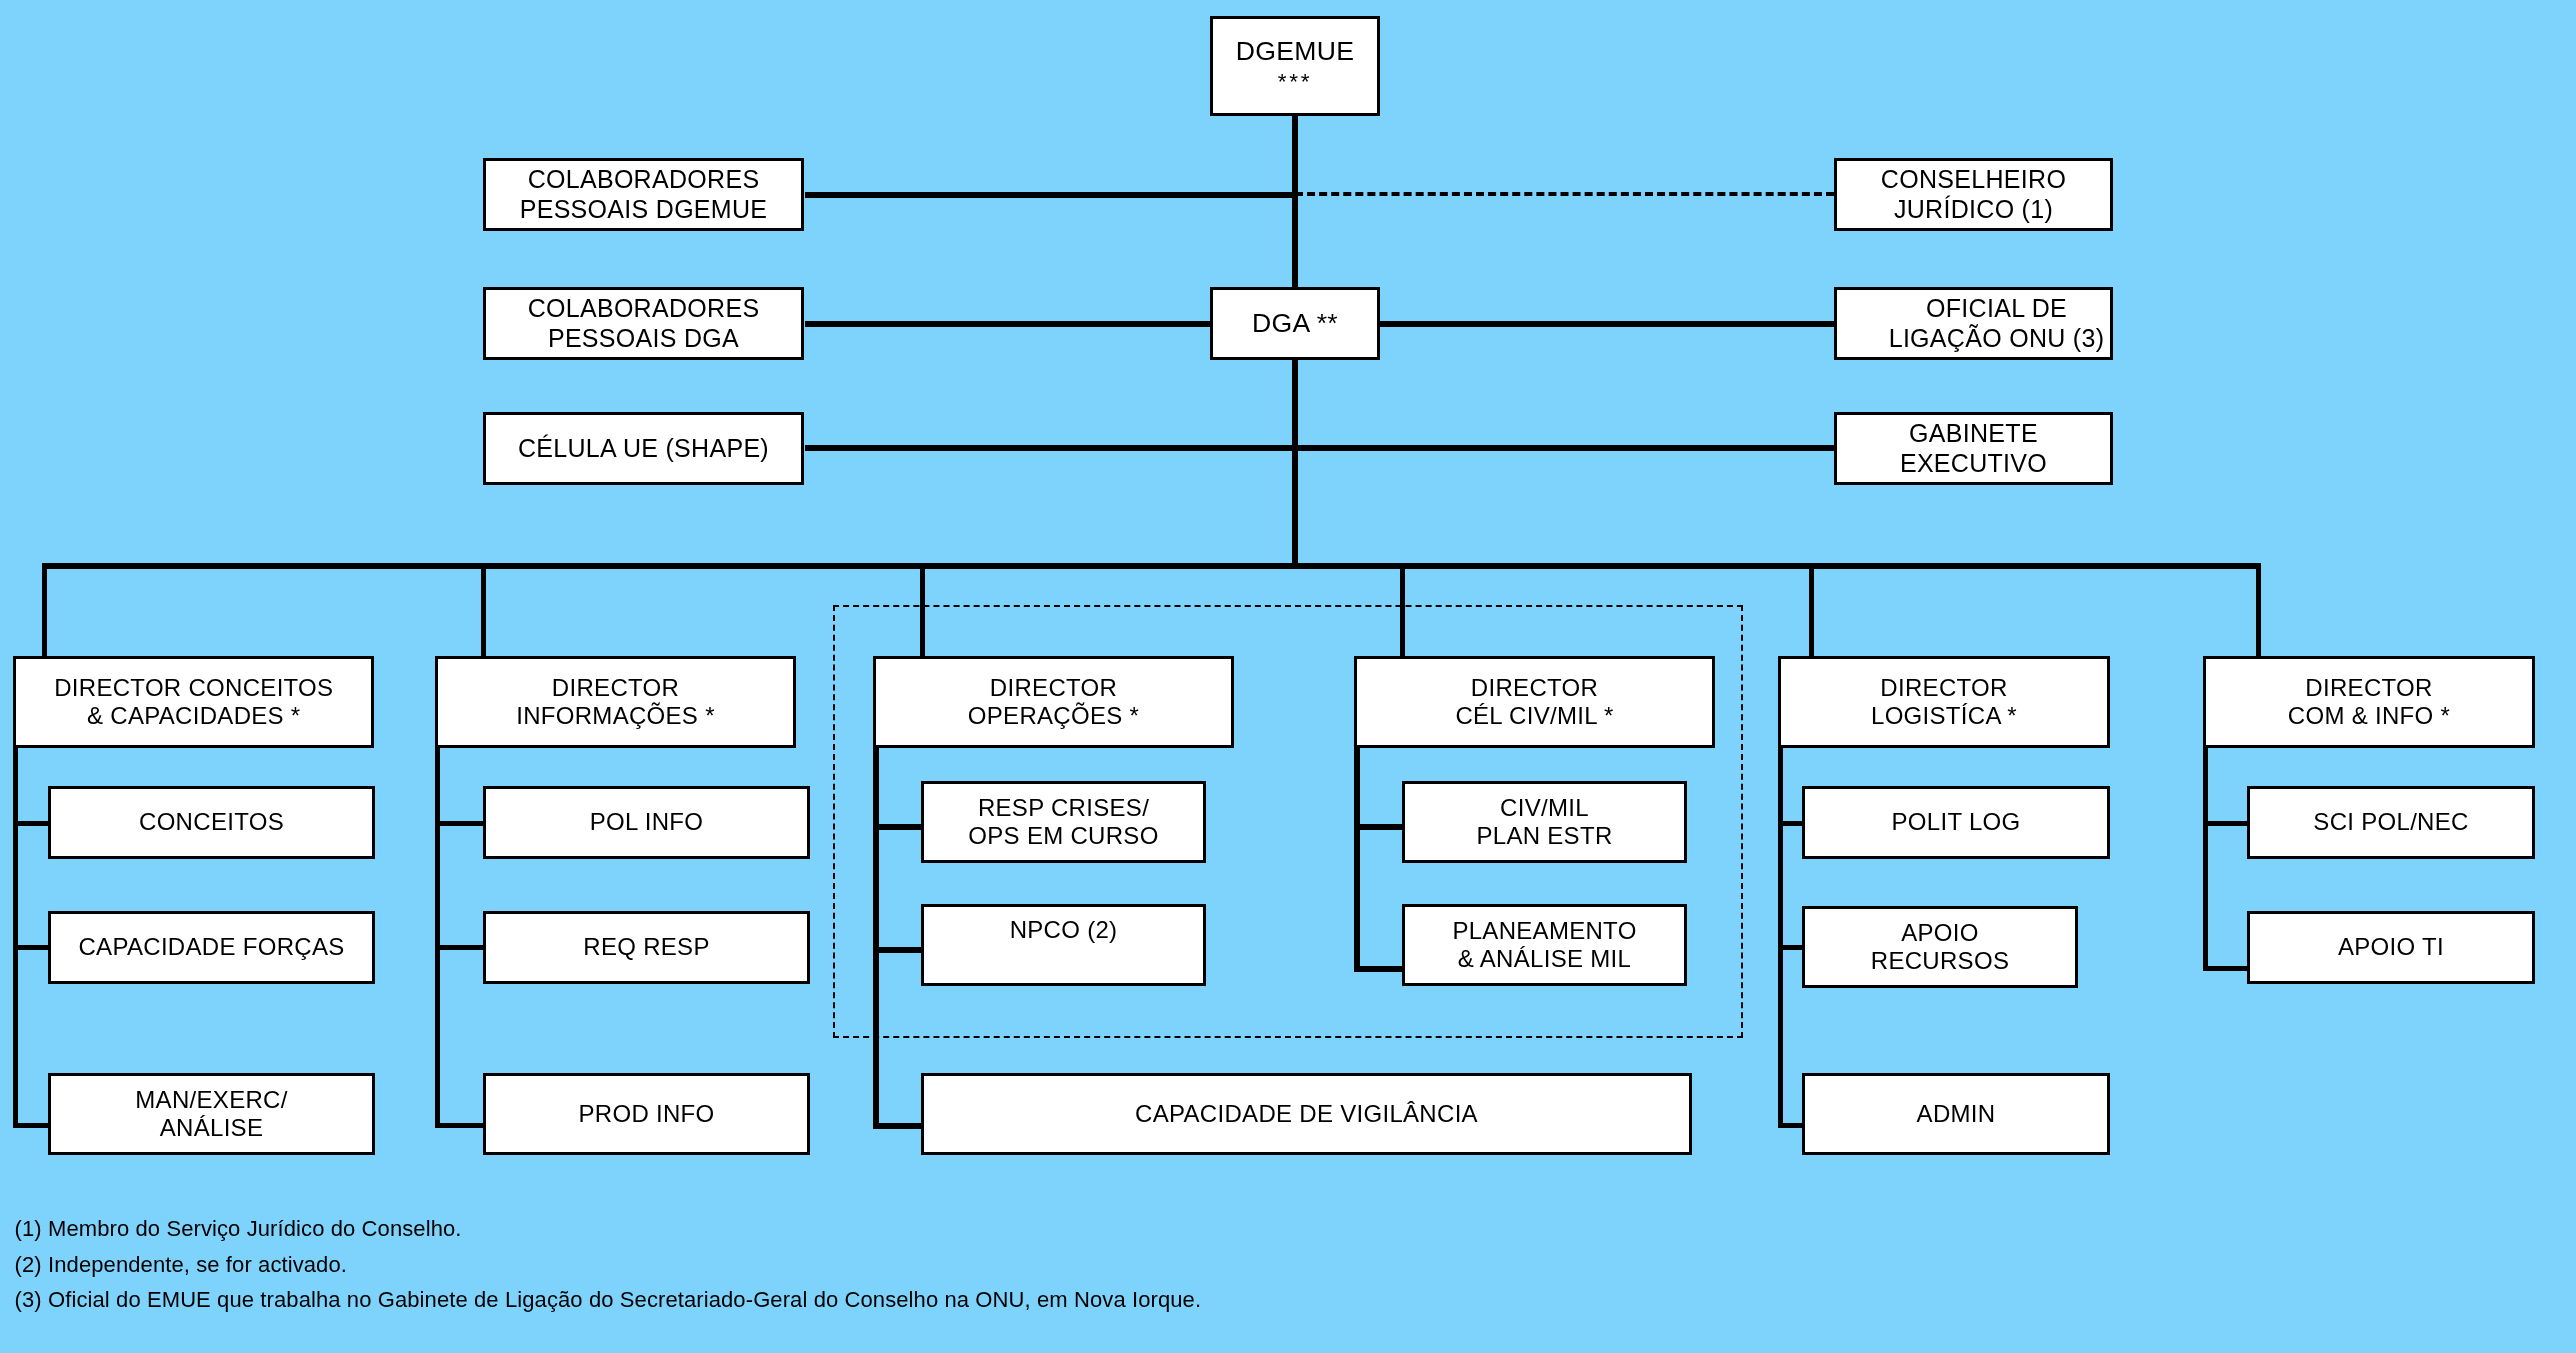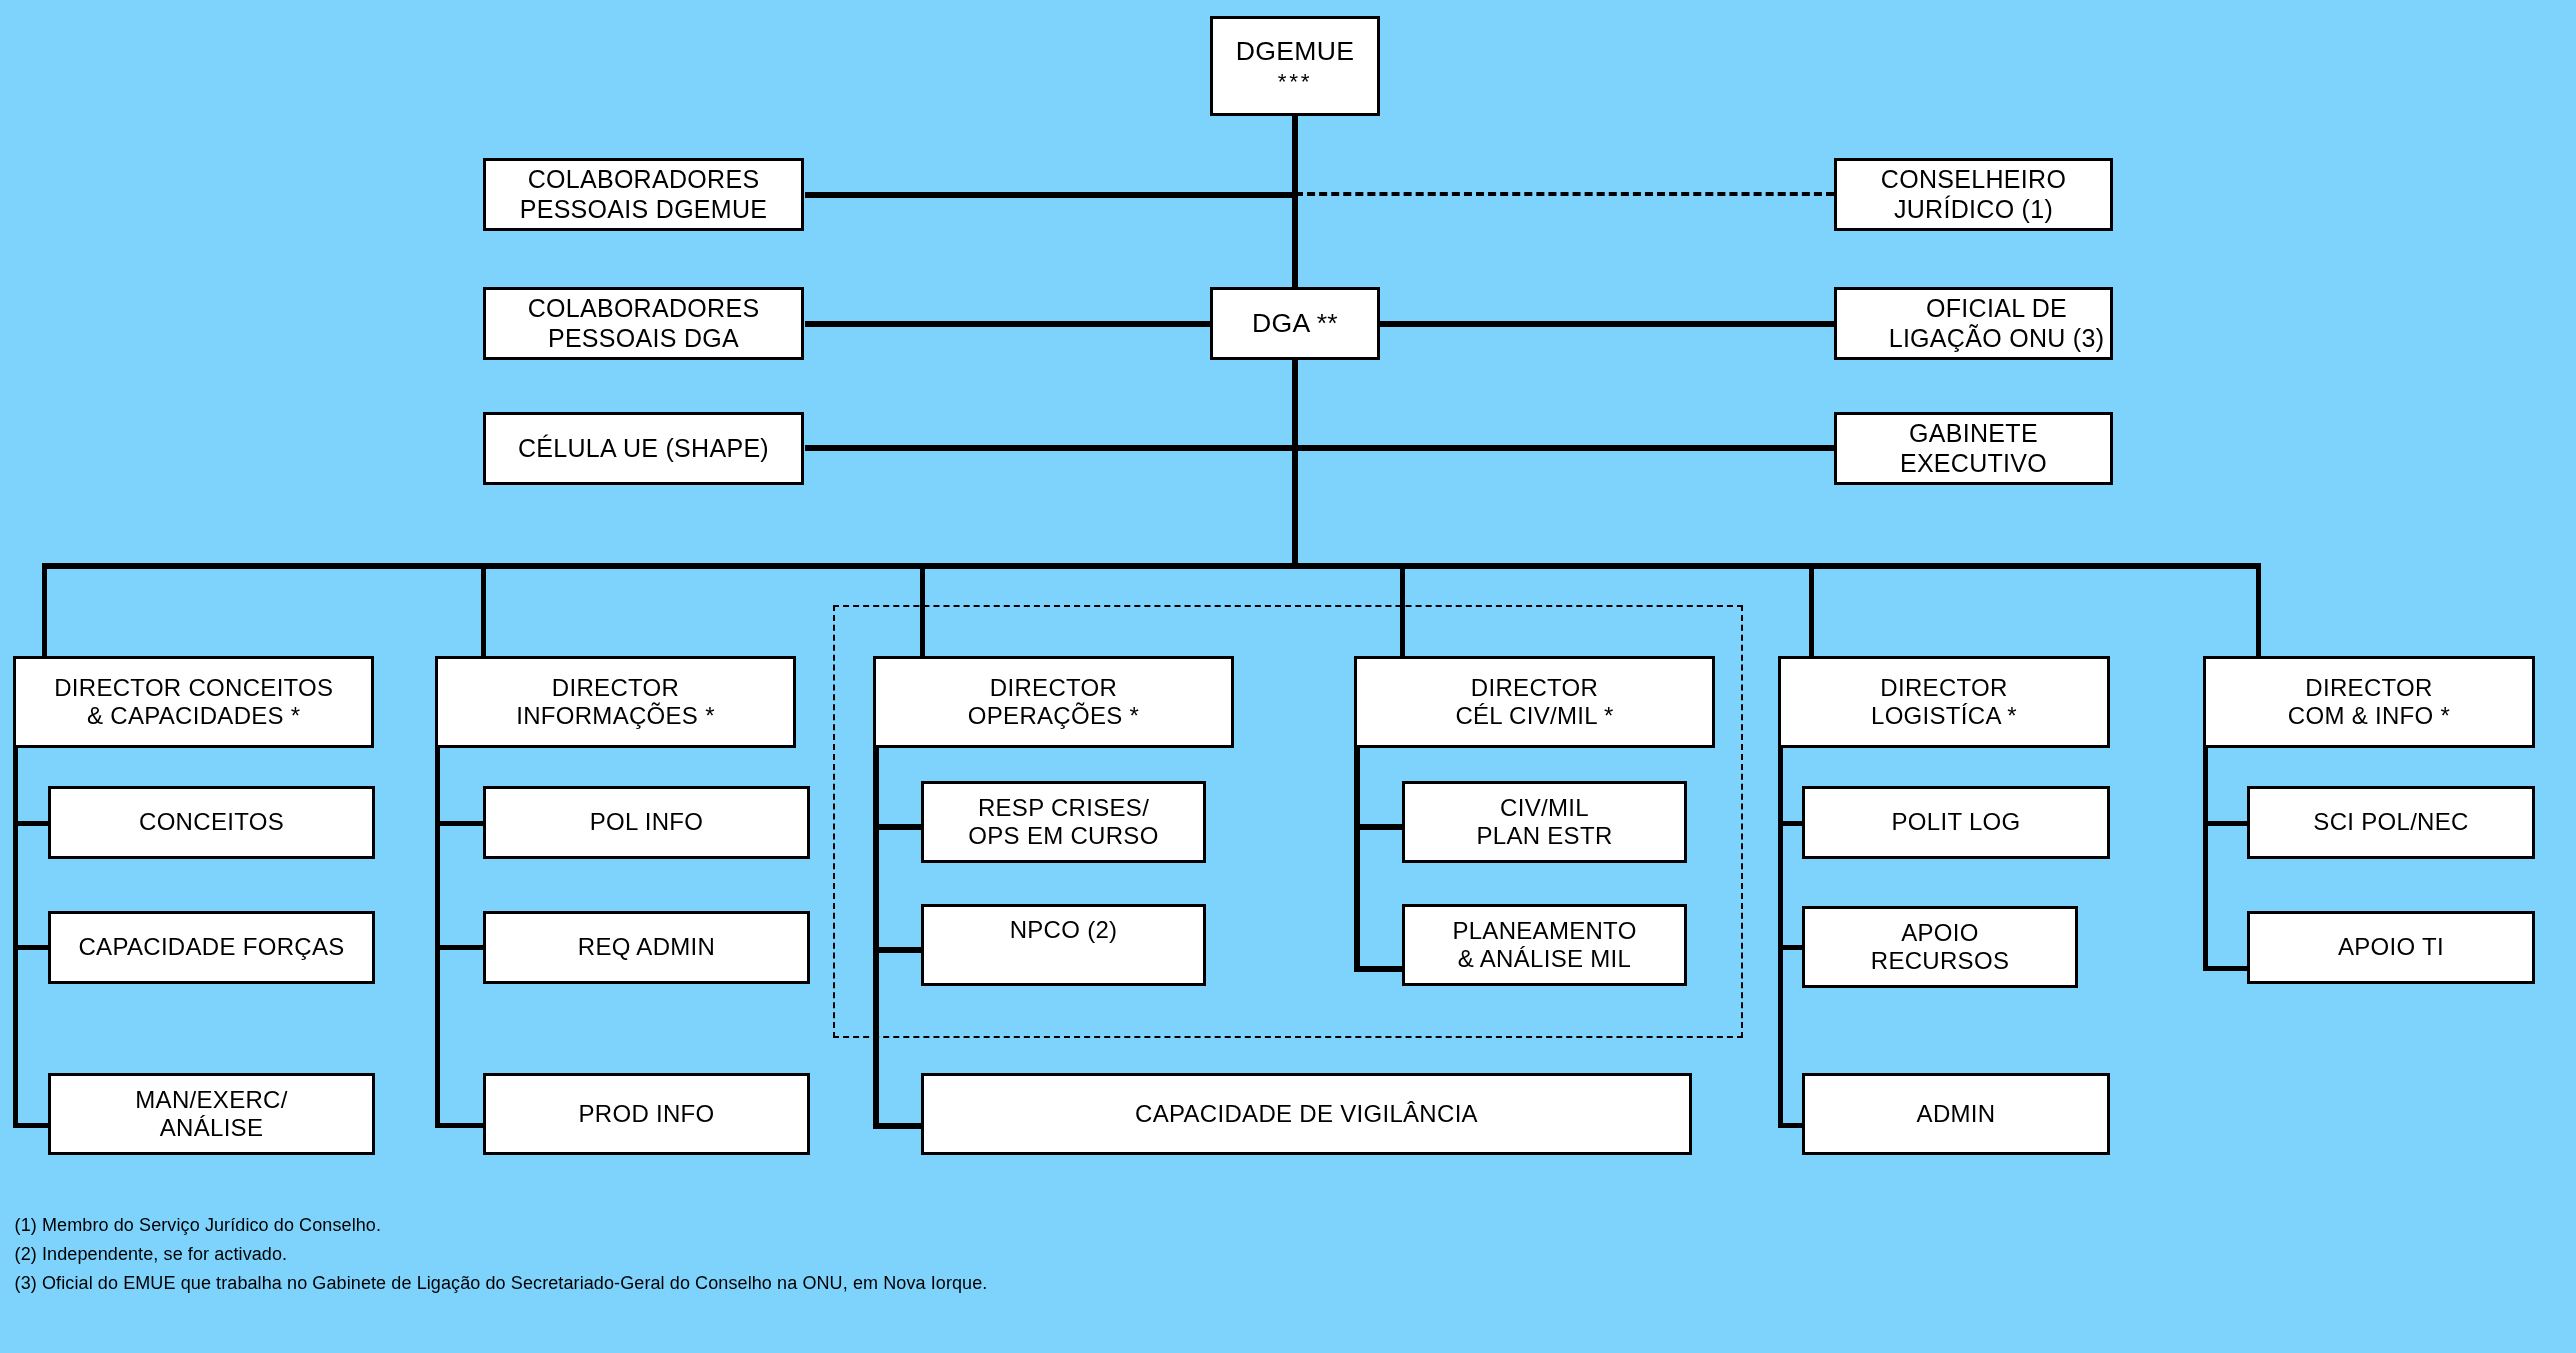--- a/index.html
+++ b/index.html
@@ -40,21 +40,21 @@
     position:absolute;
     box-sizing:border-box;
     border:2.7px dashed #000;
     z-index:1;
     background:transparent;
   }
 
   
   .footnotes{
     position:absolute;
-    font-size:18px;
+    font-size:22px;
     line-height:1.62;
     letter-spacing:0.1px;
     white-space:nowrap;
   }
   .footnotes div{white-space:nowrap;}
 </style>
 </head>
 <body>
 
 <div id="root">
@@ -146,21 +146,21 @@
     <span>INFORMAÇÕES *</span>
   </div>
   <div class="vline" style="left:435px;top:748px;height:380px;"></div>
 
   <div class="box f-md" style="left:483px;top:786px;width:327px;height:73px;">
     <span>POL INFO</span>
   </div>
   <div class="hline" style="left:435px;top:821px;width:50px;"></div>
 
   <div class="box f-md" style="left:483px;top:911px;width:327px;height:73px;">
-    <span>REQ ADMIN</span>
+    <span>REQ RESP</span>
   </div>
   <div class="hline" style="left:435px;top:945px;width:50px;"></div>
 
   <div class="box f-md" style="left:483px;top:1073px;width:327px;height:82px;">
     <span>PROD INFO</span>
   </div>
   <div class="hline" style="left:435px;top:1123px;width:50px;"></div>
 
   <div class="box f-md" style="left:873px;top:656px;width:361px;height:92px;flex-direction:column;">
     <span>DIRECTOR</span>

